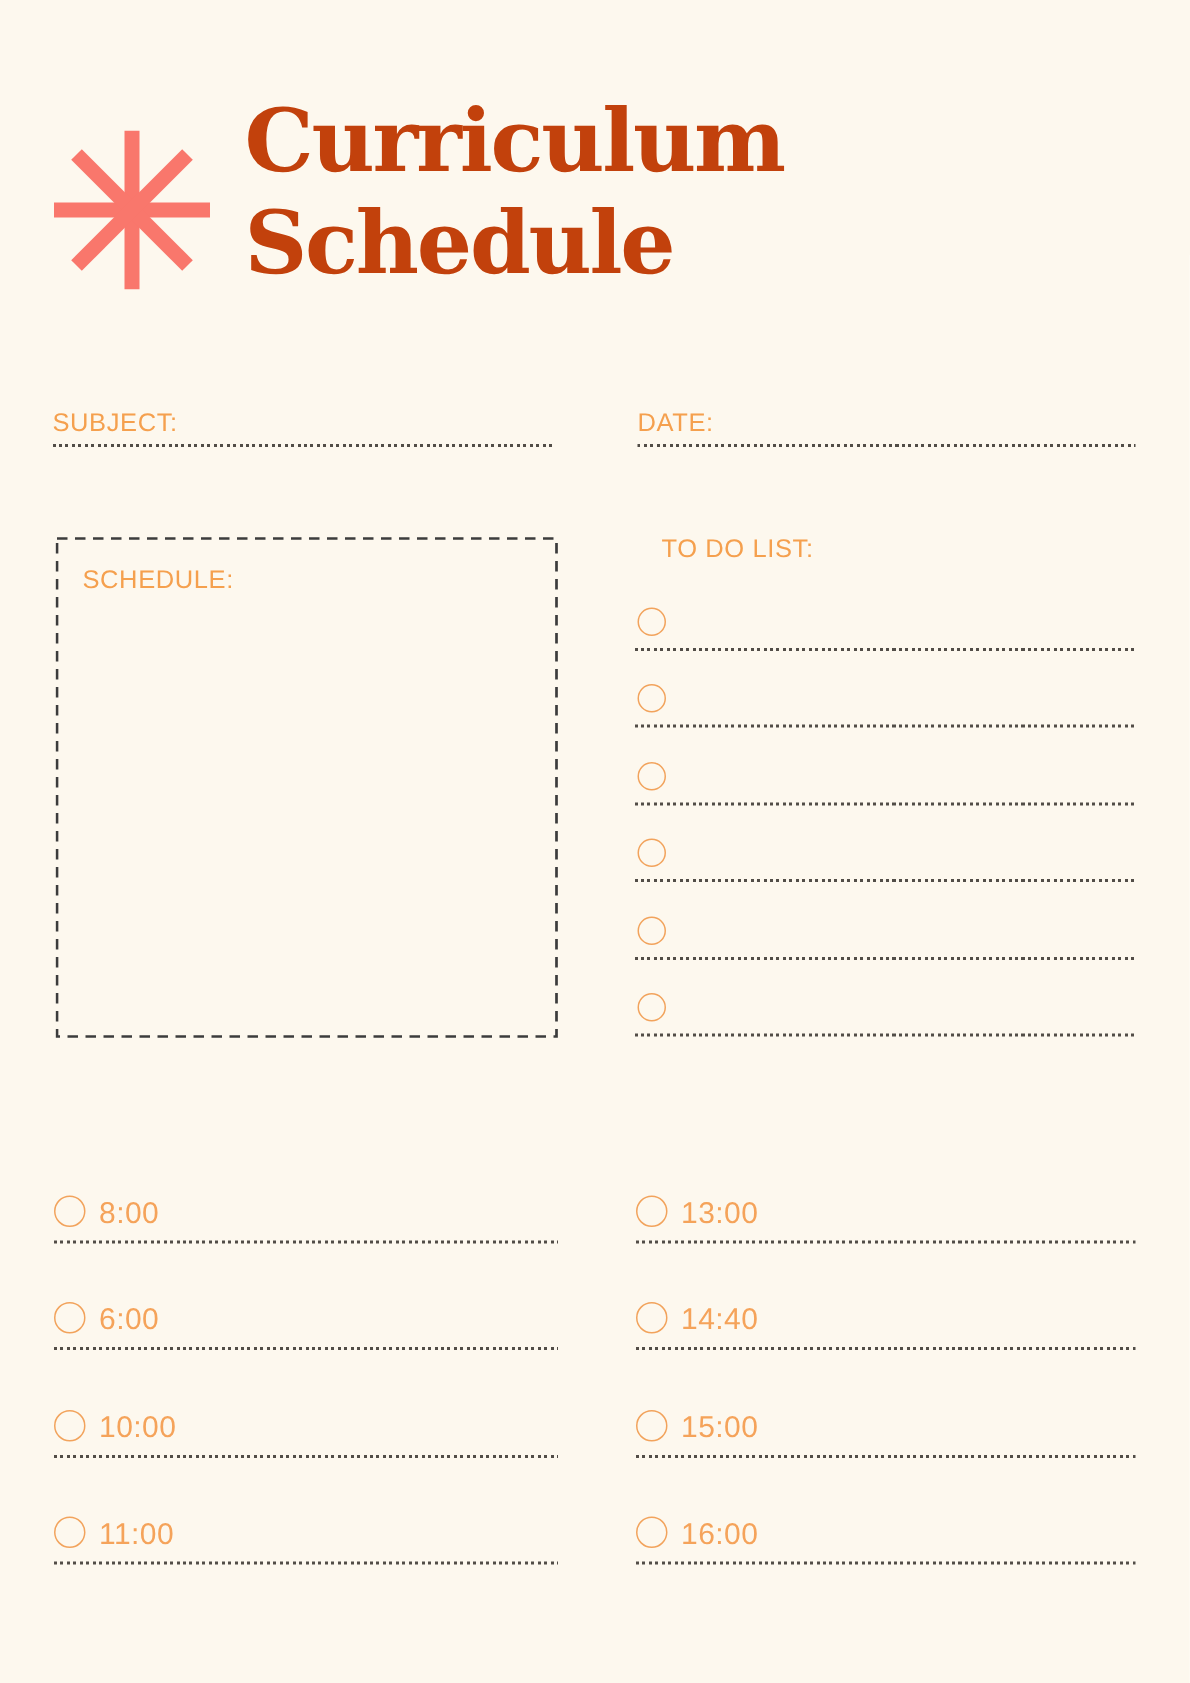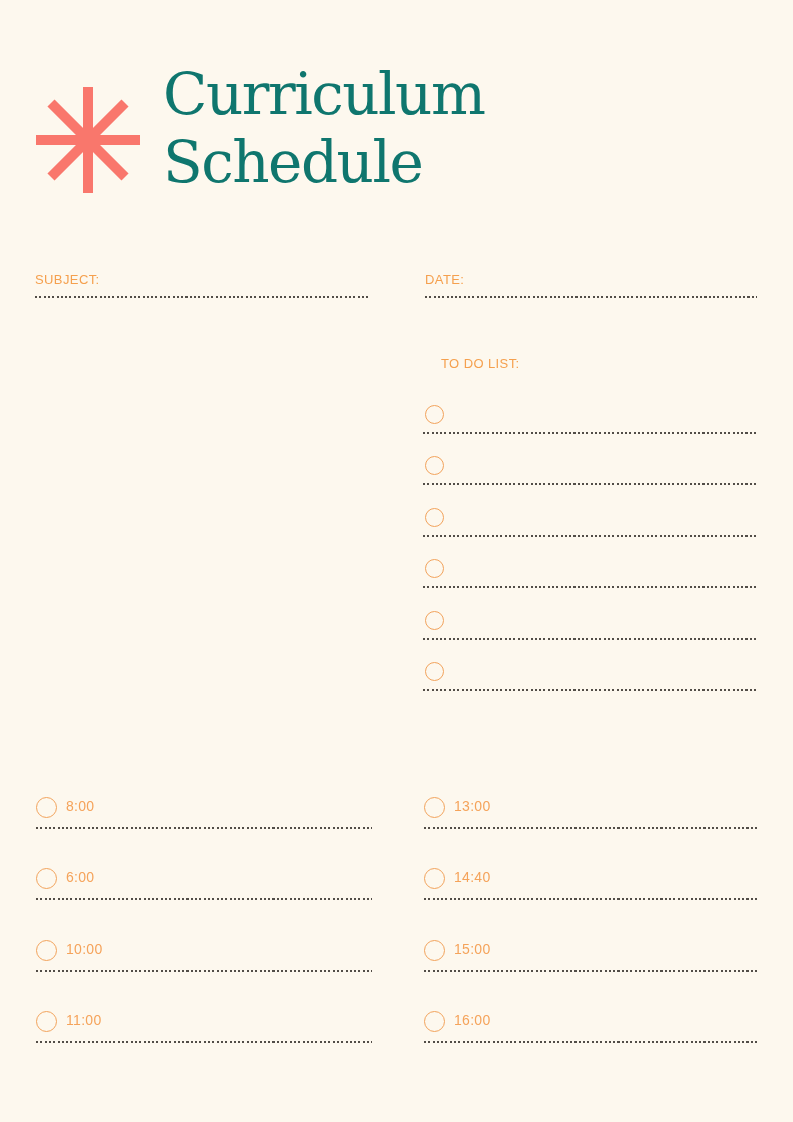--- a/index.html
+++ b/index.html
@@ -9,44 +9,44 @@
     background:#FDF8EE;
     overflow:hidden;
     font-family:"Liberation Sans", sans-serif;
   }
   .logo{position:absolute;left:35px;top:87px;width:106px;height:106px;}
   .title{
     position:absolute;left:163px;top:60px;
     font-family:"DejaVu Serif", serif;
     font-size:58px;line-height:68px;
     letter-spacing:-1.5px;
-    color:#0f766e;font-weight:400;
+    color:#c2410c;font-weight:700;
   }
   .field-label{
     position:absolute;
-    font-size:13px;letter-spacing:.4px;
+    font-size:17px;letter-spacing:.4px;
     color:#F5A04E;font-weight:400;
   }
   .dotline{
     position:absolute;height:2px;
     background:repeating-linear-gradient(to right,#524D47 0,#524D47 2px,transparent 2px,transparent 4.3px);
   }
   .schedule-box{position:absolute;left:37px;top:358px;width:335px;height:334px;}
   .schedule-box svg{position:absolute;left:0;top:0;}
   .schedule-box .field-label{left:18px;top:19px;}
   .ring{
     position:absolute;box-sizing:border-box;
     border:1.6px solid #F2A35C;border-radius:50%;
     background:transparent;
   }
   .ring-sm{width:19px;height:19px;}
   .ring-lg{width:21px;height:21px;border-width:1.7px;}
   .time-label{
     position:absolute;
-    font-size:14px;color:#F5A35A;letter-spacing:.3px;
+    font-size:20px;color:#F5A35A;letter-spacing:.3px;
   }
 </style>
 </head>
 <body>
 
 <div class="page">
 
   <svg class="logo" viewBox="0 0 106 106">
     <g stroke="#F9776C" stroke-width="10" stroke-linecap="butt">
       <line x1="53" y1="0" x2="53" y2="106"></line>
@@ -60,20 +60,26 @@
     <div>Curriculum</div>
     <div>Schedule</div>
   </div>
 
   <div class="field-label" style="left:35px;top:272px;">SUBJECT:</div>
   <div class="dotline" style="left:35px;top:296px;width:335px;"></div>
 
   <div class="field-label" style="left:425px;top:272px;">DATE:</div>
   <div class="dotline" style="left:425px;top:296px;width:332px;"></div>
 
+  <div class="schedule-box">
+    <svg width="335" height="334">
+      <rect x="1" y="1" width="333" height="332" fill="none" stroke="#3C3C3C" stroke-width="1.8" stroke-dasharray="7 5"></rect>
+    </svg>
+    <div class="field-label">SCHEDULE:</div>
+  </div>
 
   <div class="field-label" style="left:441px;top:356px;text-align:right;">TO DO LIST:</div>
 
   <div>
     <div>
       <div class="ring ring-sm" style="left:425px;top:405px;"></div>
       <div class="dotline" style="left:423px;top:432px;width:334px;"></div>
     </div>
     <div>
       <div class="ring ring-sm" style="left:425px;top:456px;"></div>

